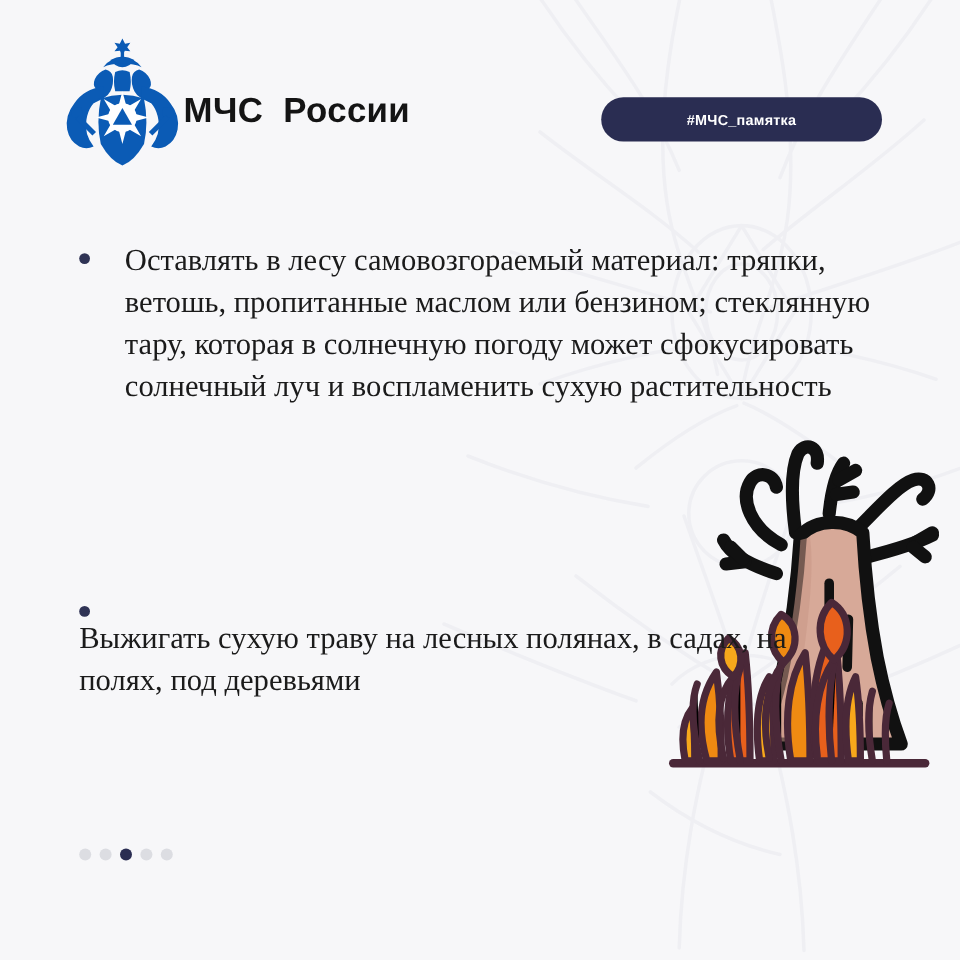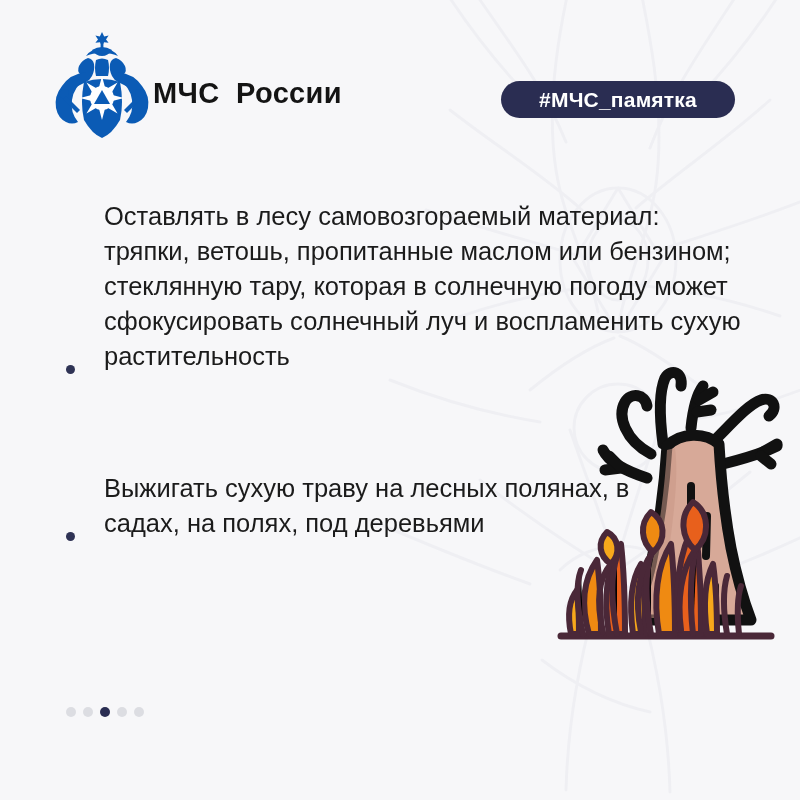--- a/index.html
+++ b/index.html
@@ -73,60 +73,61 @@
     width: 234px;
     height: 37px;
     border-radius: 19px;
     background: #2a2d52;
     display: flex;
     align-items: center;
     justify-content: center;
   }
   .hashtag-badge .badge-text {
     color: #ffffff;
-    font-size: 21px;
+    font-size: 12px;
     font-weight: bold;
     letter-spacing: 0.2px;
   }
 
   
   .bullet-list {
     position: absolute;
     left: 0;
     top: 0;
     width: 800px;
     height: 800px;
     z-index: 3;
   }
 
   .bullet-item {
     position: absolute;
     display: flex;
-    align-items: flex-end;
+    align-items: flex-start;
+    font-family: Liberation Serif, serif;
   }
 
   .bullet-dot {
     flex: 0 0 auto;
     width: 9px;
     height: 9px;
     border-radius: 50%;
     background: #2f3355;
     margin-top: 12px;
     margin-right: 29px;
   }
 
   .bullet-text {
     font-size: 25.5px;
     line-height: 35px;
     color: #1b1b1b;
     font-weight: normal;
   }
 
   #bullet-0 { left: 66px; top: 199px; width: 680px; }
-  #bullet-1 { left: 66px; top: 471px; width: 600px; }
+  #bullet-1 { left: 66px; top: 493px; width: 600px; flex-direction: column; }
   #bullet-2 { left: 66px; top: 651px; width: 520px; }
 
   
   .pagination {
     position: absolute;
     left: 66px;
     top: 707px;
     display: flex;
     gap: 7px;
     z-index: 4;

